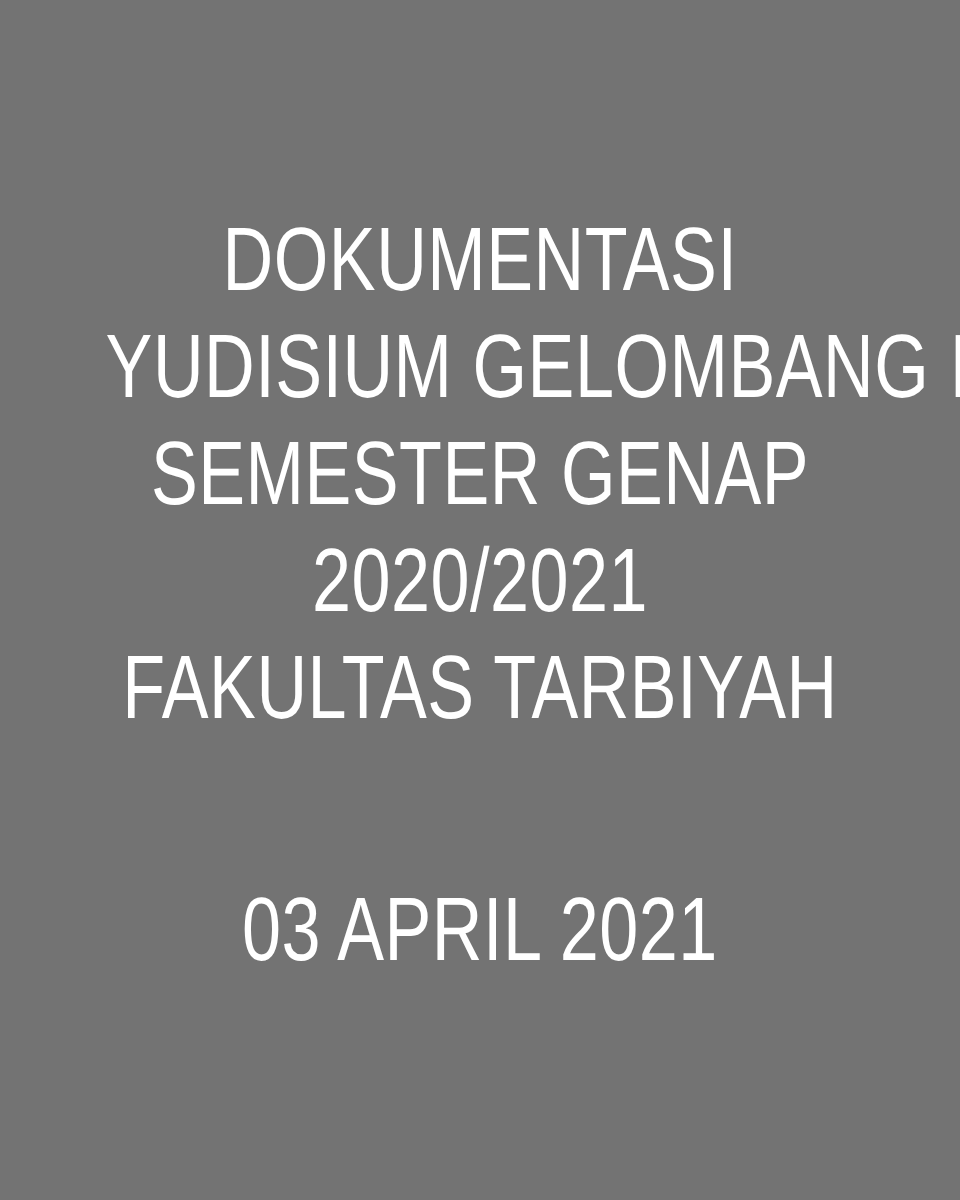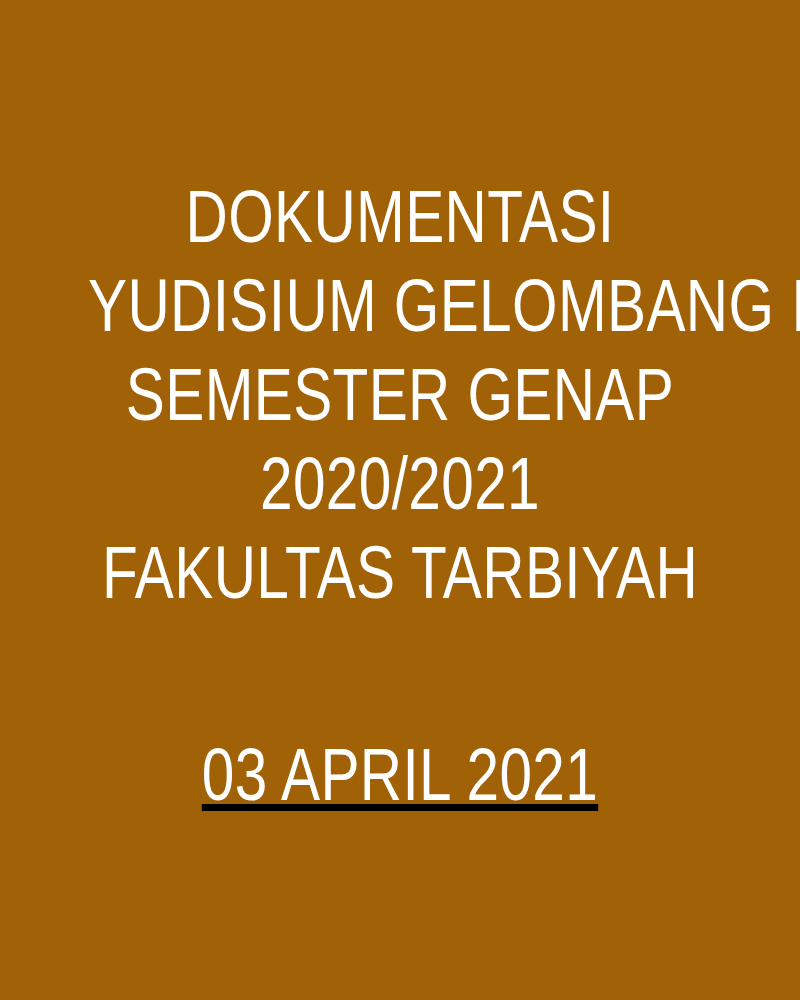--- a/index.html
+++ b/index.html
@@ -48,41 +48,40 @@
     transform: scaleX(0.78);
     transform-origin: center center;
   }
 
   #date-block {
     position: absolute;
     left: 0;
     right: 0;
     top: 730px;
     text-align: center;
-    text-decoration: underline;
   }
 
   .date-line {
     display: block;
     color: #ffffff;
     font-family: "Liberation Sans Narrow", "Liberation Sans", "DejaVu Sans Condensed", "DejaVu Sans", sans-serif;
     font-weight: 300;
     font-size: 75px;
     line-height: 89px;
     letter-spacing: 0.5px;
     white-space: nowrap;
     text-transform: uppercase;
     transform: scaleX(0.78);
     transform-origin: center center;
   }
 </style>
 </head>
 <body style="background-color: rgb(15, 184, 68);">
 
-<div id="poster" style="background-color: #a16207;">
+<div id="poster" style="background-color: #737373;">
 
   <div id="title-block">
     <span class="title-line" style="color: rgb(255, 255, 255);">DOKUMENTASI</span>
     <span class="title-line" style="color: rgb(255, 255, 255);">YUDISIUM GELOMBANG I</span>
     <span class="title-line" style="color: rgb(255, 255, 255);">SEMESTER GENAP</span>
     <span class="title-line" style="color: rgb(255, 255, 255);">2020/2021</span>
     <span class="title-line" style="color: rgb(255, 255, 255);">FAKULTAS TARBIYAH</span>
   </div>
 
   <div id="date-block">

